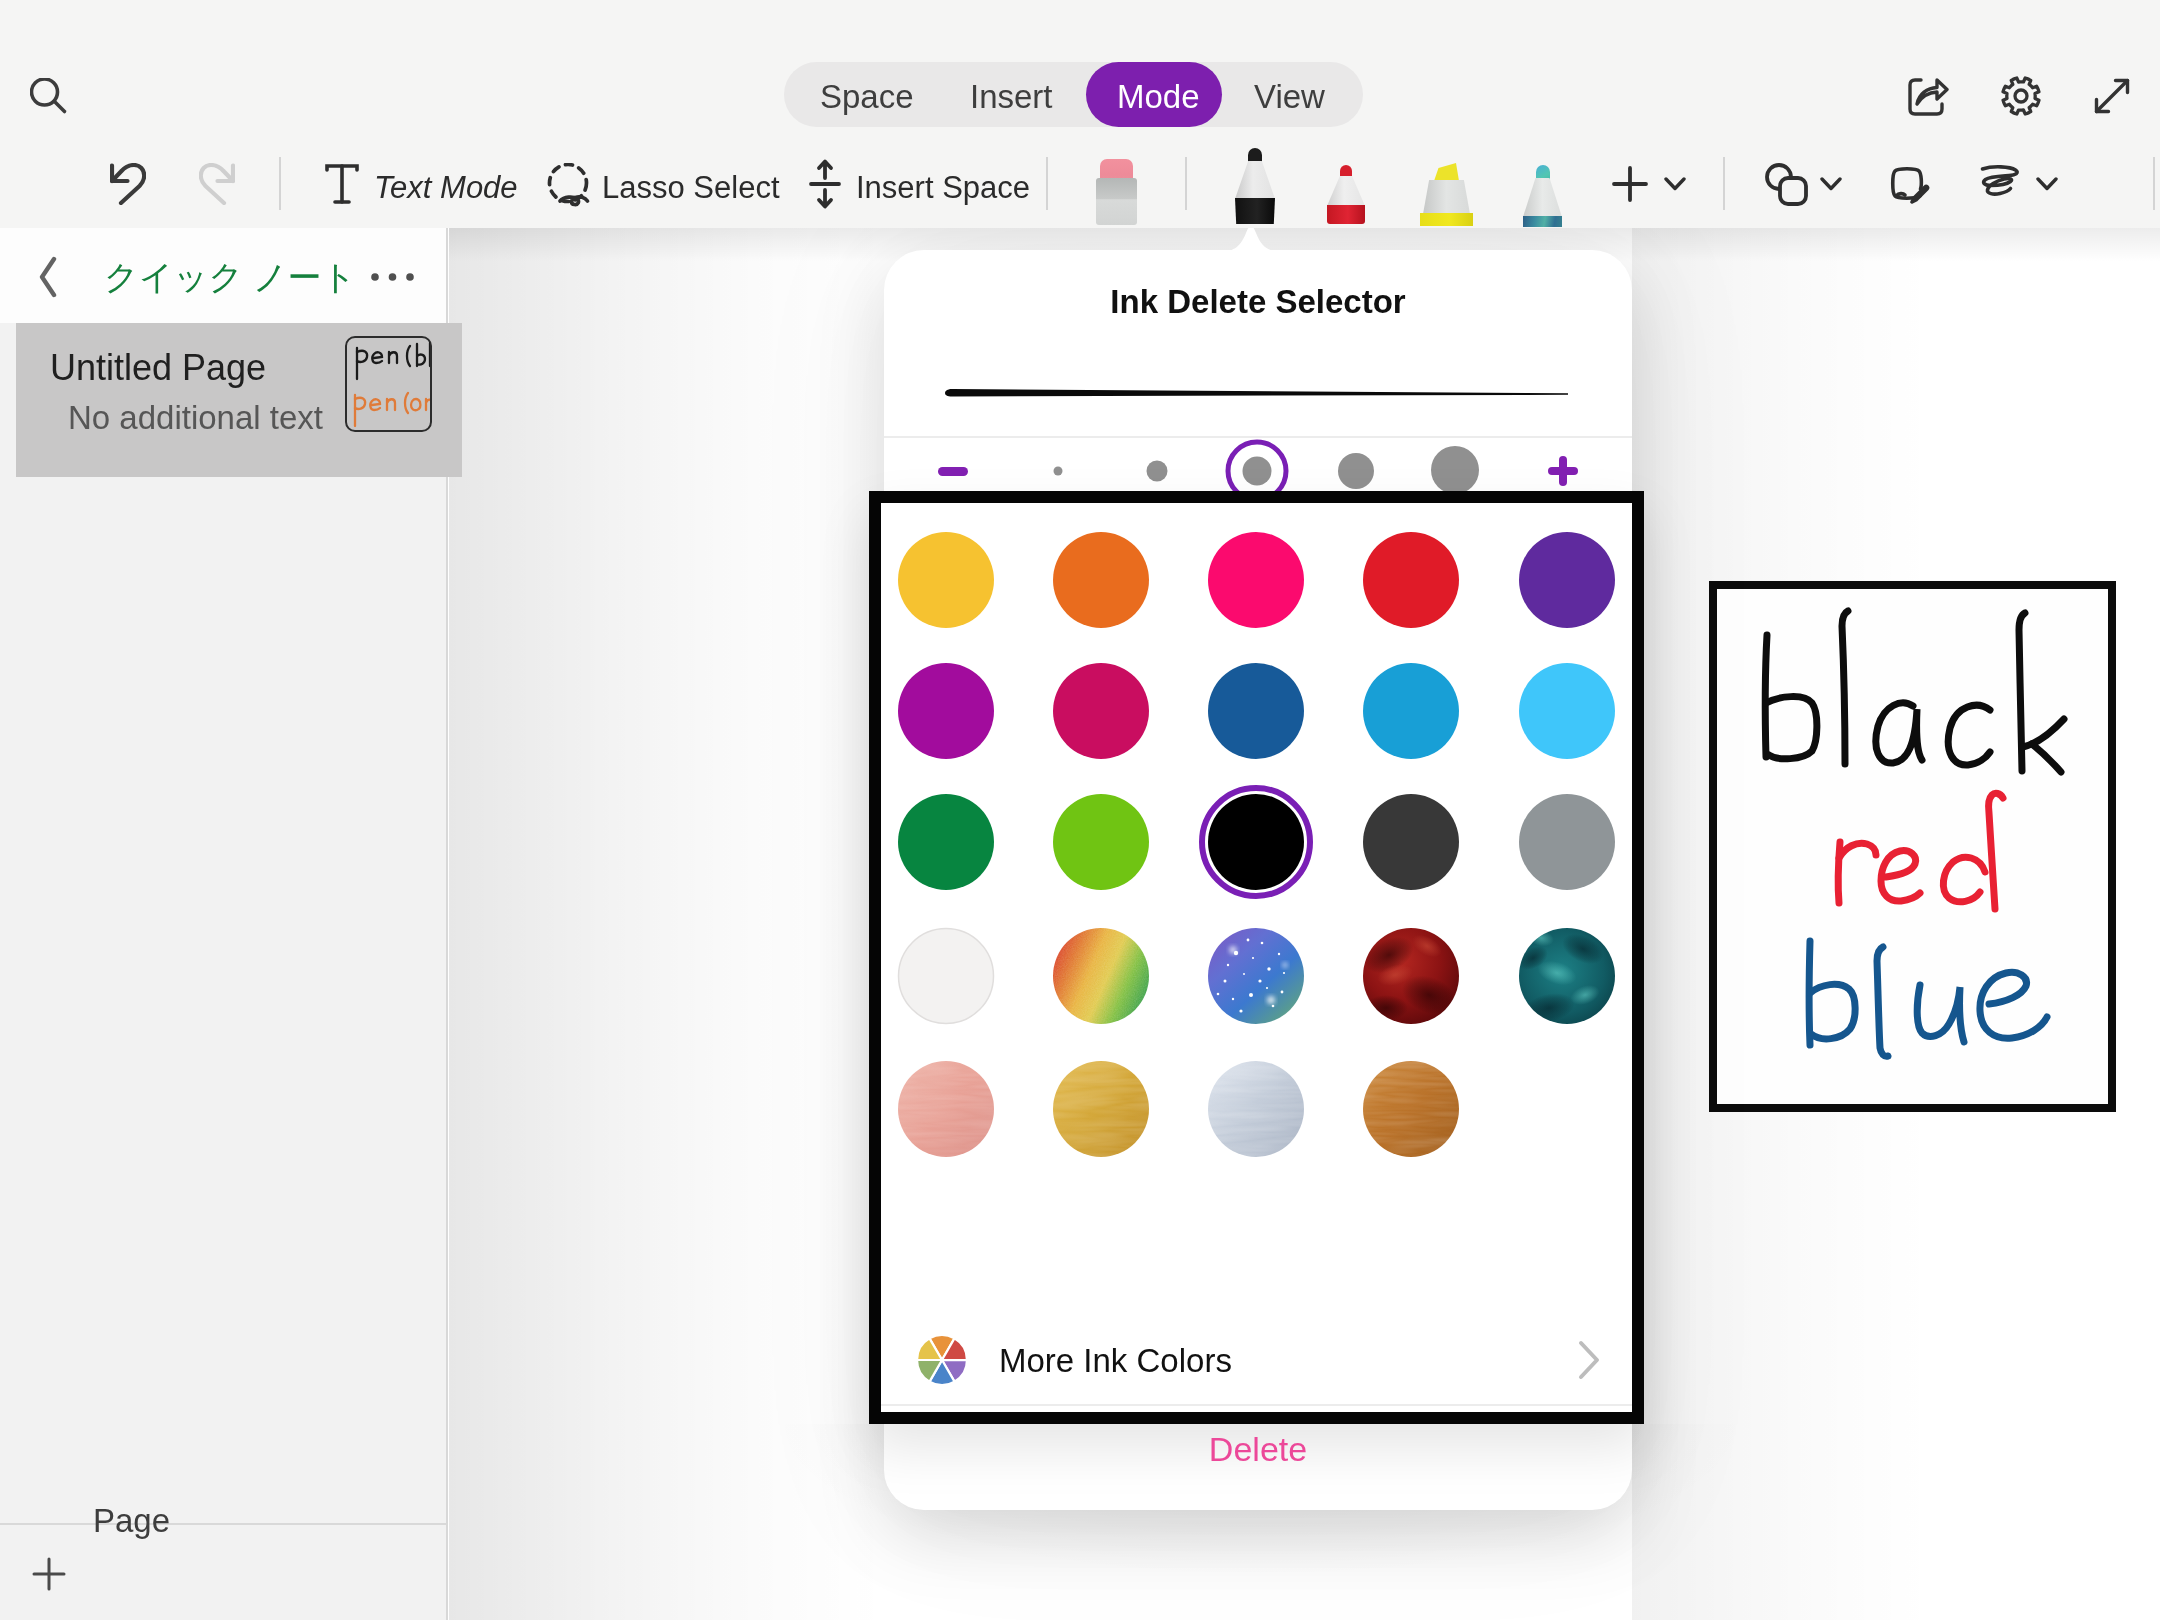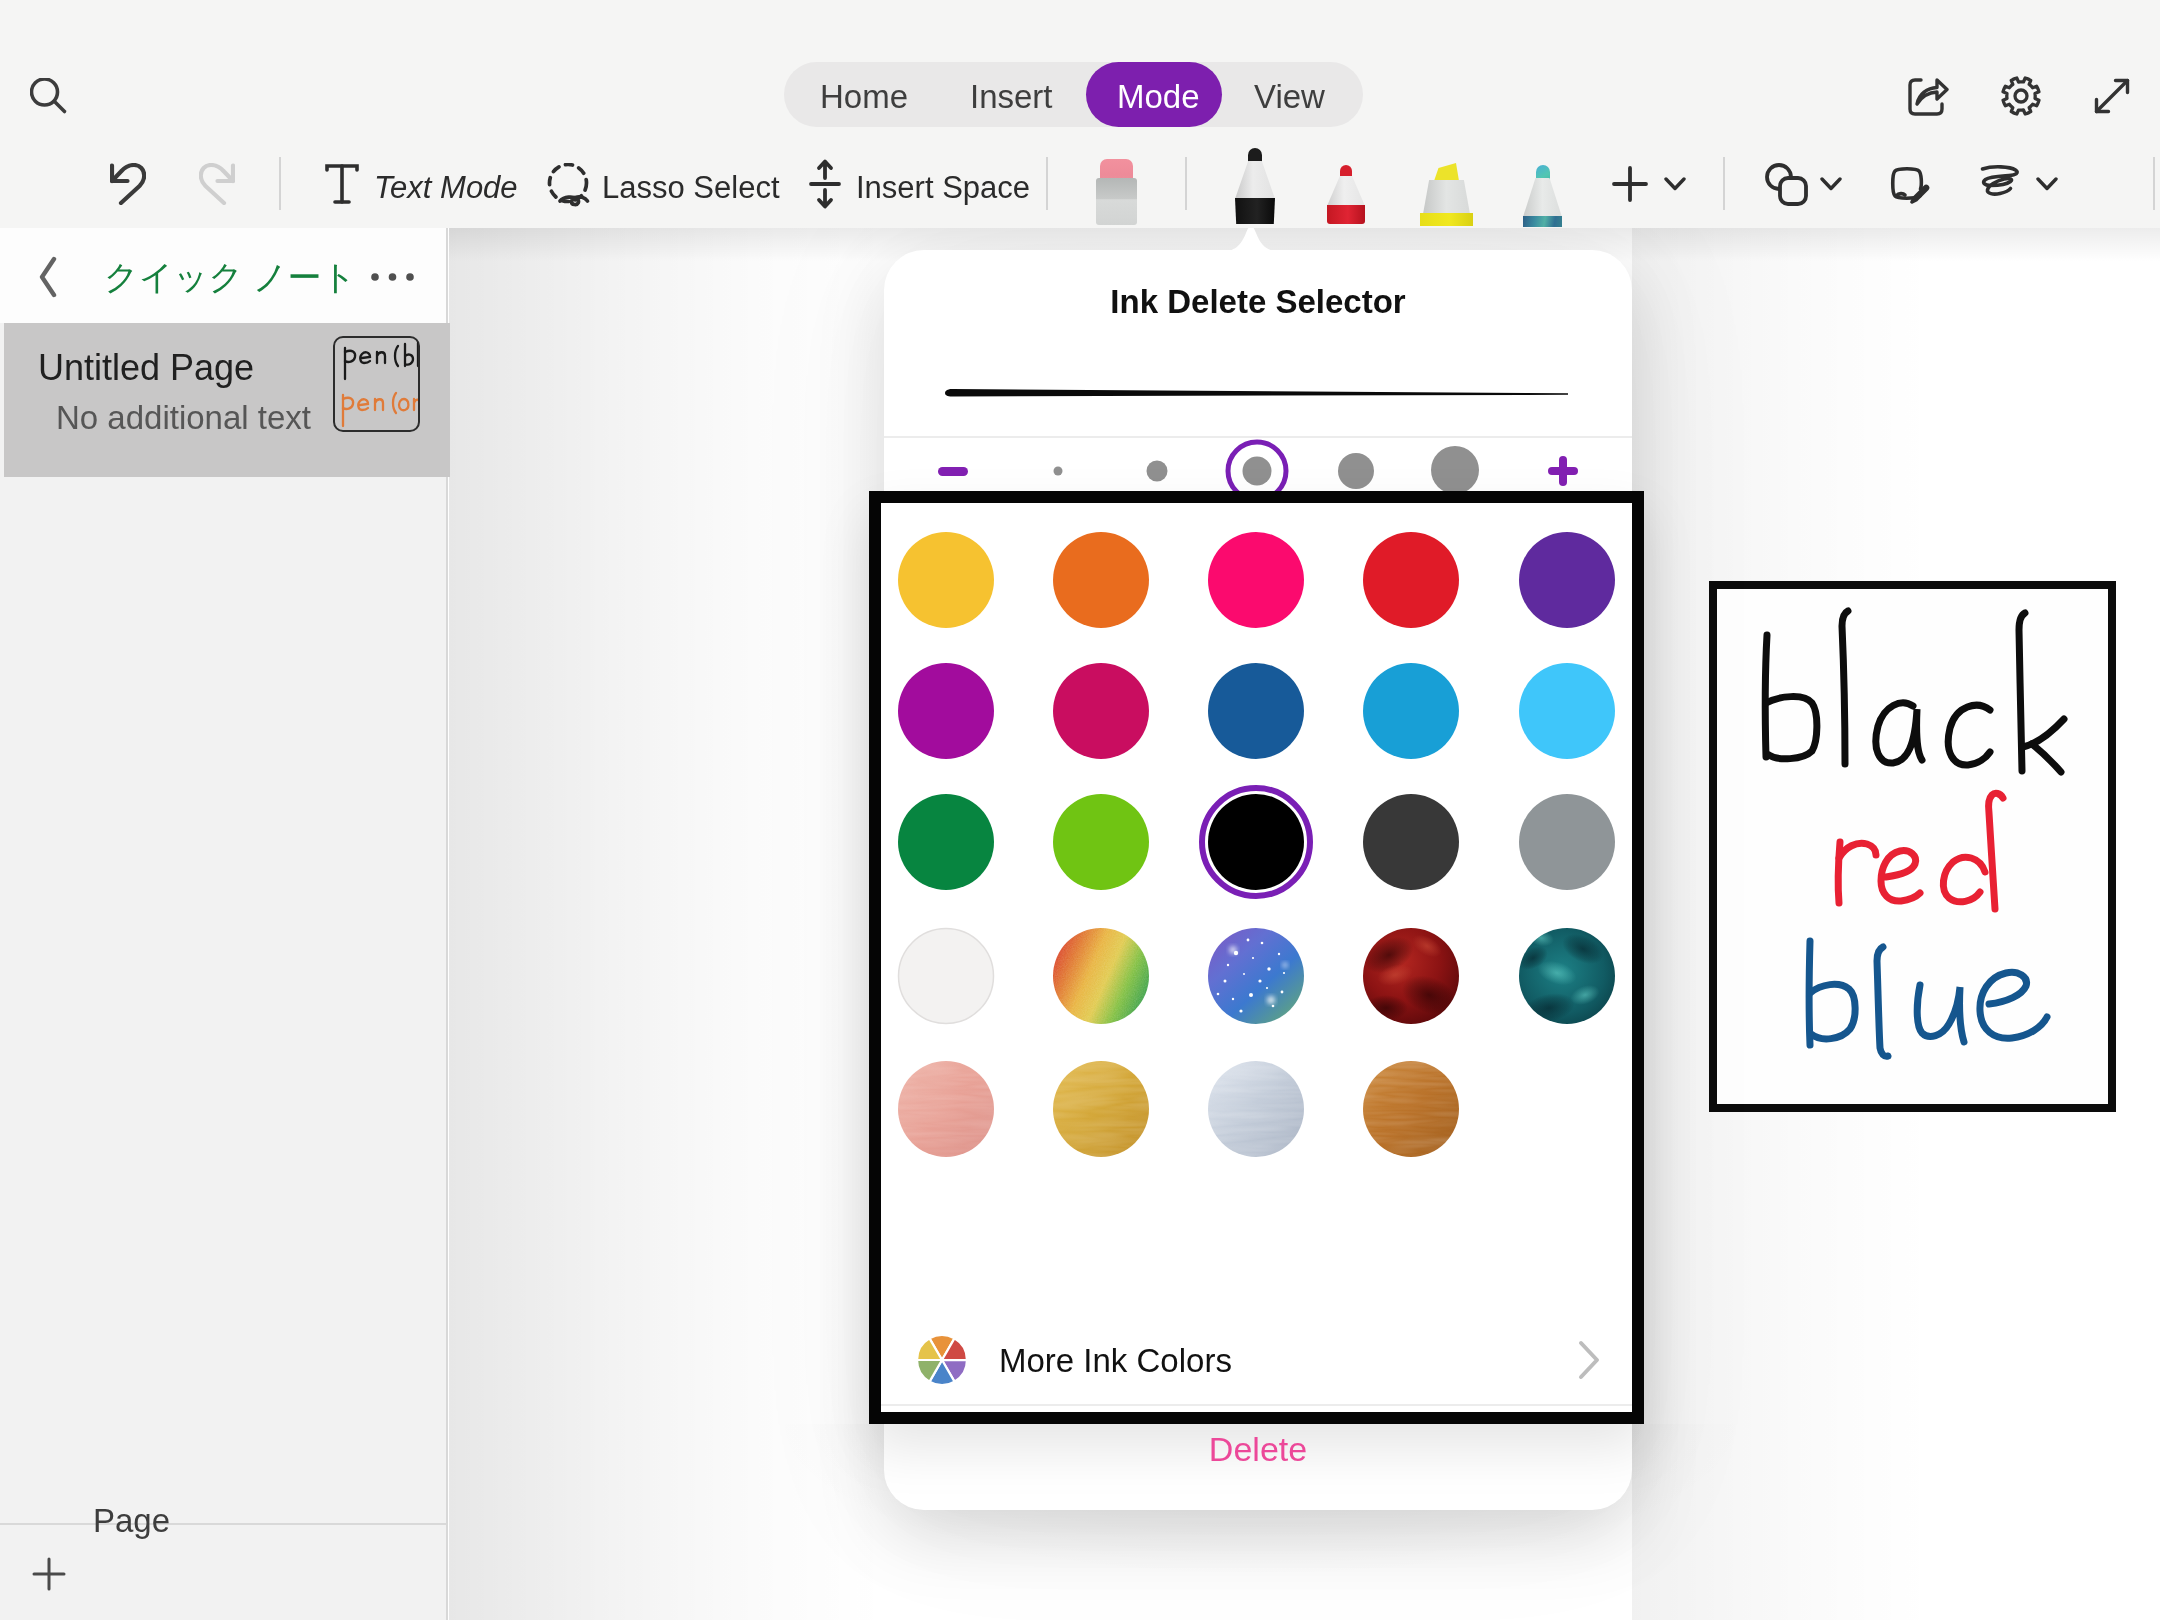--- a/index.html
+++ b/index.html
@@ -279,21 +279,21 @@
 <div class="abs" id="toolbar" style="left:0;top:0;width:2160px;height:228px;background:#f5f5f4;"></div>
 
 <svg class="abs" style="left:30px;top:78px;" width="40" height="40" viewBox="0 0 40 40" fill="none" stroke="#3c3c3c" stroke-width="3.6" stroke-linecap="round">
   <circle cx="14.5" cy="14" r="13"></circle>
   <path d="M 24.5 23.5 L 34.5 33.5"></path>
 </svg>
 
 <div class="abs" style="left:784px;top:62px;width:579px;height:65px;background:#e9e8e8;border-radius:33px;"></div>
 <div class="abs" style="left:1086px;top:62px;width:136px;height:65px;background:#7d1fae;border-radius:33px;"></div>
 <div class="abs" style="left:784px;top:62px;width:579px;height:65px;font-size:33px;color:#3e3e3e;">
-  <span class="abs" style="left:36px;top:16px;">Home</span>
+  <span class="abs" style="left:36px;top:16px;">Space</span>
   <span class="abs" style="left:186px;top:16px;">Insert</span>
   <span class="abs" style="left:333px;top:16px;color:#fff;">Mode</span>
   <span class="abs" style="left:470px;top:16px;">View</span>
 </div>
 
 <svg class="abs" style="left:1907px;top:74px;" width="42" height="44" viewBox="0 0 42 44" fill="none" stroke="#333" stroke-width="3.4" stroke-linecap="round" stroke-linejoin="round">
   <path d="M 14 6 L 8 6 C 4.7 6 3 7.7 3 11 L 3 35 C 3 38.3 4.7 40 8 40 L 30 40 C 33.3 40 35 38.3 35 35 L 35 30"></path>
   <path d="M 10 30 C 12 20 20 14 30 13.5 L 30 6 L 40 15.5 L 30 25 L 30 18 C 22 18.4 15 22 10 30 Z"></path>
 </svg>
 <svg class="abs" style="left:2000px;top:75px;" width="42" height="42" viewBox="0 0 42 42" fill="none" stroke="#333" stroke-width="3.3" stroke-linecap="round" stroke-linejoin="round">
@@ -404,21 +404,21 @@
   <svg class="abs" style="left:39px;top:28px;" width="18" height="42" viewBox="0 0 18 42" fill="none" stroke="#636363" stroke-width="4.4" stroke-linecap="round" stroke-linejoin="round">
     <path d="M 15 3 L 3 21 L 15 39"></path>
   </svg>
   <div class="abs" style="left:104px;top:27px;font-size:34px;color:#15803d;">クイック ノート</div>
   <svg class="abs" style="left:371px;top:44px;" width="43" height="10" viewBox="0 0 43 10" fill="#4f4f4f">
     <circle cx="4" cy="5" r="3.8"></circle>
       <circle cx="21.5" cy="5" r="3.8"></circle>
       <circle cx="39" cy="5" r="3.8"></circle>
   </svg>
 
-  <div class="abs" style="left:4px;top:95px;width:446px;height:154px;background:#c8c7c7;">
+  <div class="abs" style="left:16px;top:95px;width:446px;height:154px;background:#c8c7c7;">
     <div class="abs" style="left:34px;top:24px;font-size:36px;color:#202020;">Untitled Page</div>
     <div class="abs" style="left:34px;top:76px;font-size:33px;color:#565656;margin-left:18px;">No additional text</div>
 
     <div class="abs" style="left:329px;top:13px;width:87px;height:96px;border:2px solid #2c2c2c;border-radius:10px;">
       <svg width="83" height="92" viewBox="0 0 83 92" fill="none" stroke-linecap="round">
         <g stroke="#1a1a1a" stroke-width="2.3">
           <path d="M 10 10 L 10 41"></path>
           <path d="M 10 14 C 17 11 21 14 20 19 C 19 24 13 25 10 23"></path>
           <path d="M 27 20 L 35 19 C 35 14 30 13 27 16 C 24 19 25 25 29 25 C 32 25 34 24 35 23"></path>
           <path d="M 42 14 L 42 25 M 42 18 C 44 13 50 13 50 18 L 50 25"></path>

